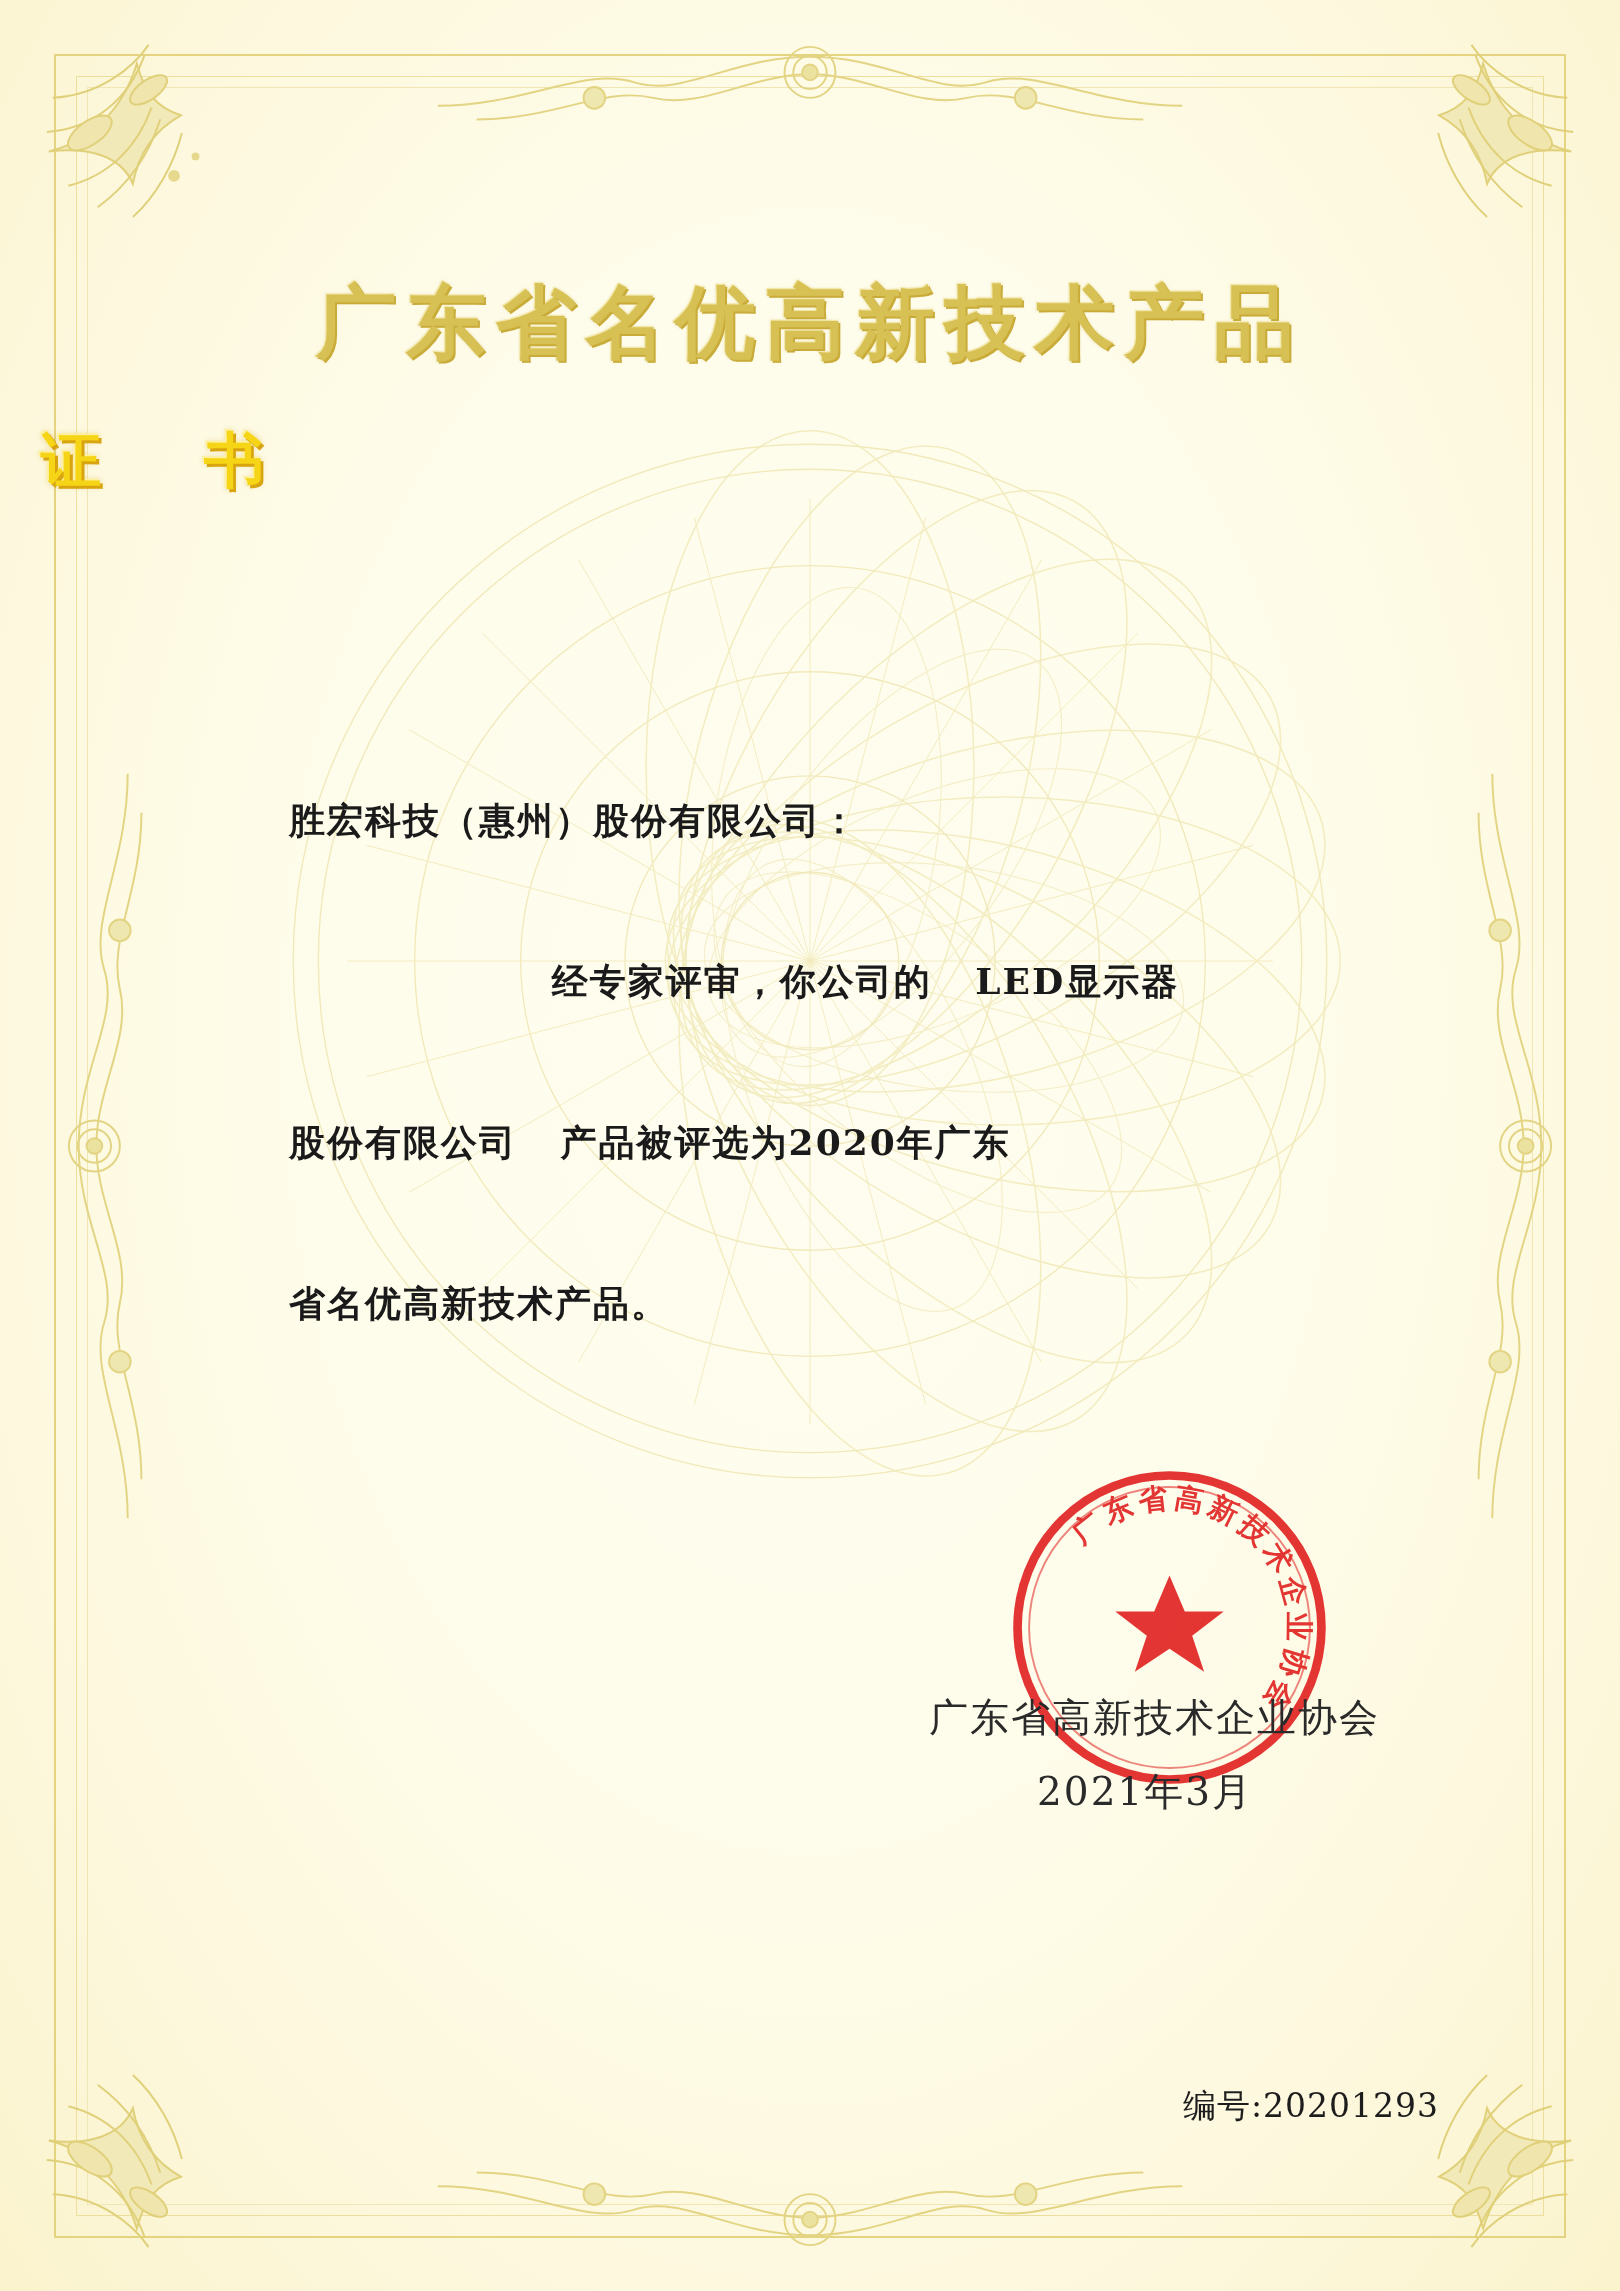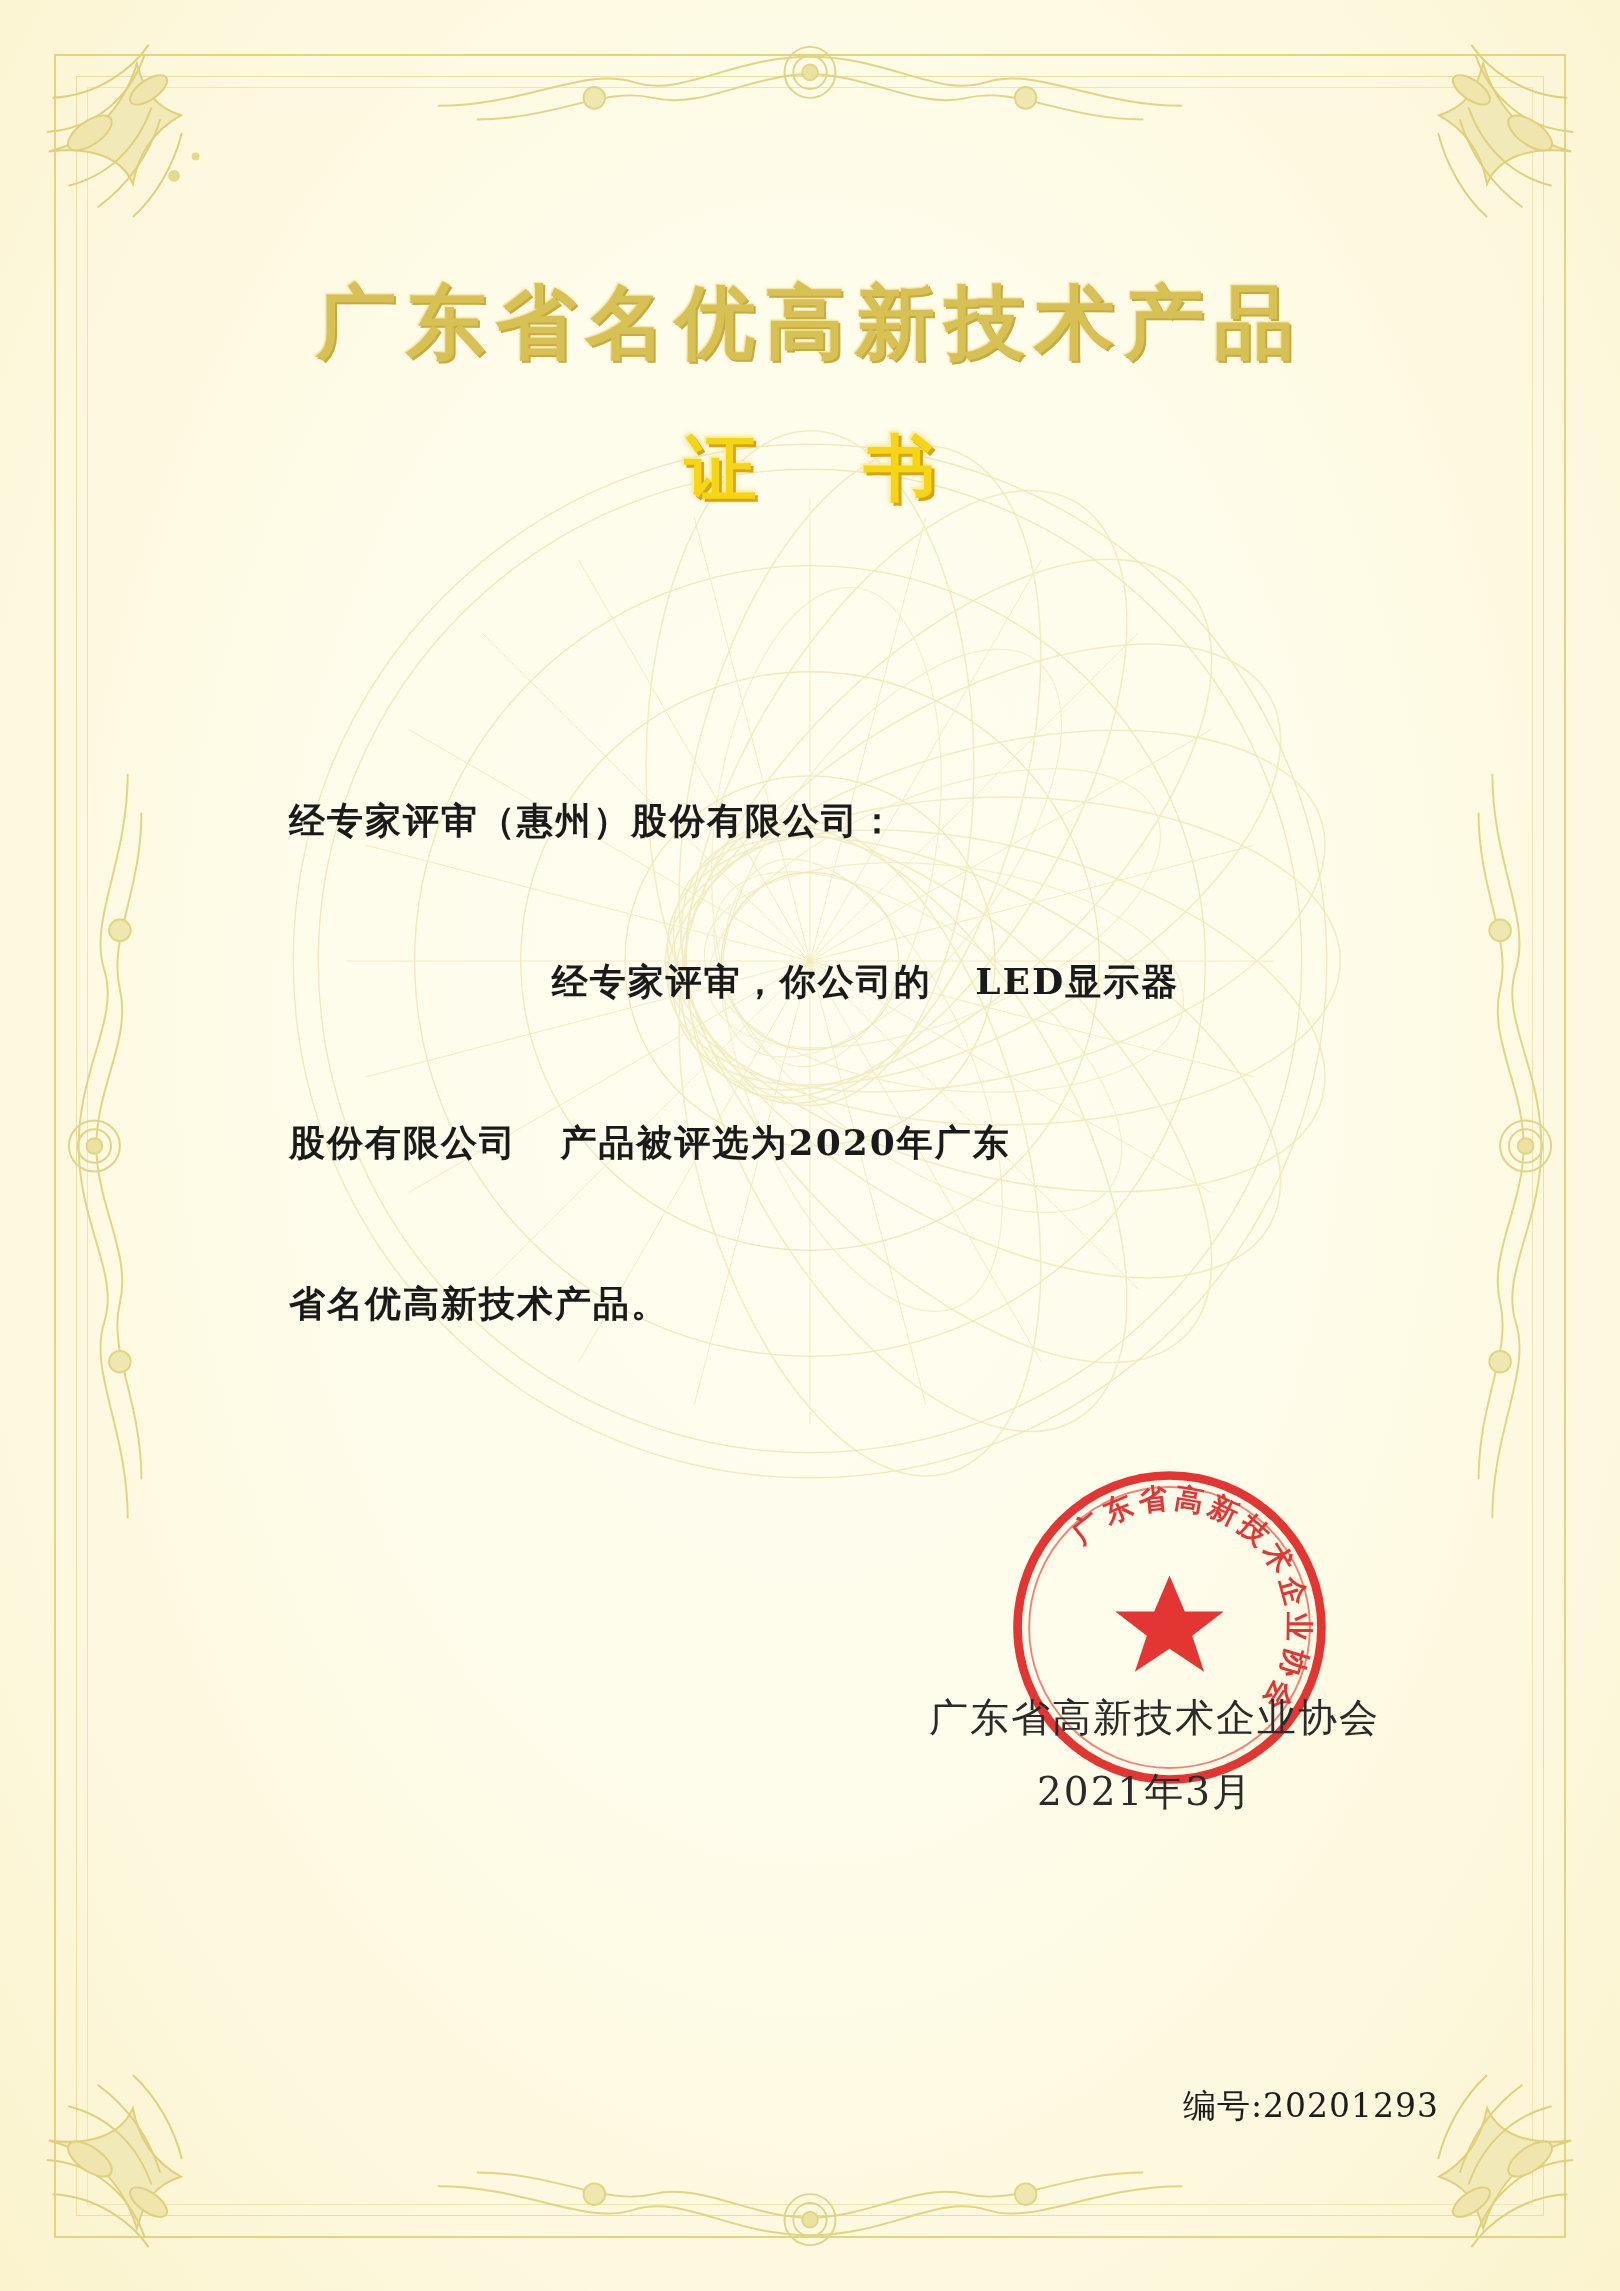--- a/index.html
+++ b/index.html
@@ -77,24 +77,24 @@
     text-shadow:
       2px 2px 0 #c8ab39,
       -1px -1px 0 #f2e7a8,
       0 0 2.9px rgba(190,160,40,0.5);
     white-space: nowrap;
   }
   .title-sub {
     position: absolute;
     left: 0; right: 0;
     top: 421px;
-    text-align: center;
+    text-align: left;
     font-family: "DejaVu Serif", "Liberation Serif", serif;
     font-weight: bold;
-    font-size: 72px;
+    font-size: 60px;
     letter-spacing: 41px;
     text-indent: 41px;
     color: #f5d516;
     text-shadow:
       2.9px 2.9px 0 #d8a510,
       -2px -2px 0 #fdf0a0,
       0 0 5.9px rgba(200,150,10,0.45);
     white-space: nowrap;
   }
 
@@ -336,21 +336,21 @@
       <circle cx="36" cy="380" r="8" fill="#ece2a0"></circle>
       <circle cx="62" cy="160" r="11" fill="#efe7b0"></circle>
       <circle cx="62" cy="600" r="11" fill="#efe7b0"></circle>
     </g>
   </svg>
 
   <div class="title-main">广东省名优高新技术产品</div>
   <div class="title-sub">证 书</div>
 
   <div class="body-block">
-    <div class="body-line">经专家评审（惠州）股份有限公司：</div>
+    <div class="body-line">胜宏科技（惠州）股份有限公司：</div>
     <div class="body-line indent">经专家评审，你公司的   LED显示器</div>
     <div class="body-line">股份有限公司   产品被评选为2020年广东</div>
     <div class="body-line">省名优高新技术产品。</div>
   </div>
 
   <svg class="seal" viewBox="0 0 340 340">
     <defs>
       <path id="sealArc" d="M 170,170 m -124,0 a 124,124 0 1,1 248,0 a 124,124 0 1,1 -248,0"></path>
     </defs>
     <circle cx="170" cy="170" r="158" fill="none" stroke="#e01b1b" stroke-width="9"></circle>

